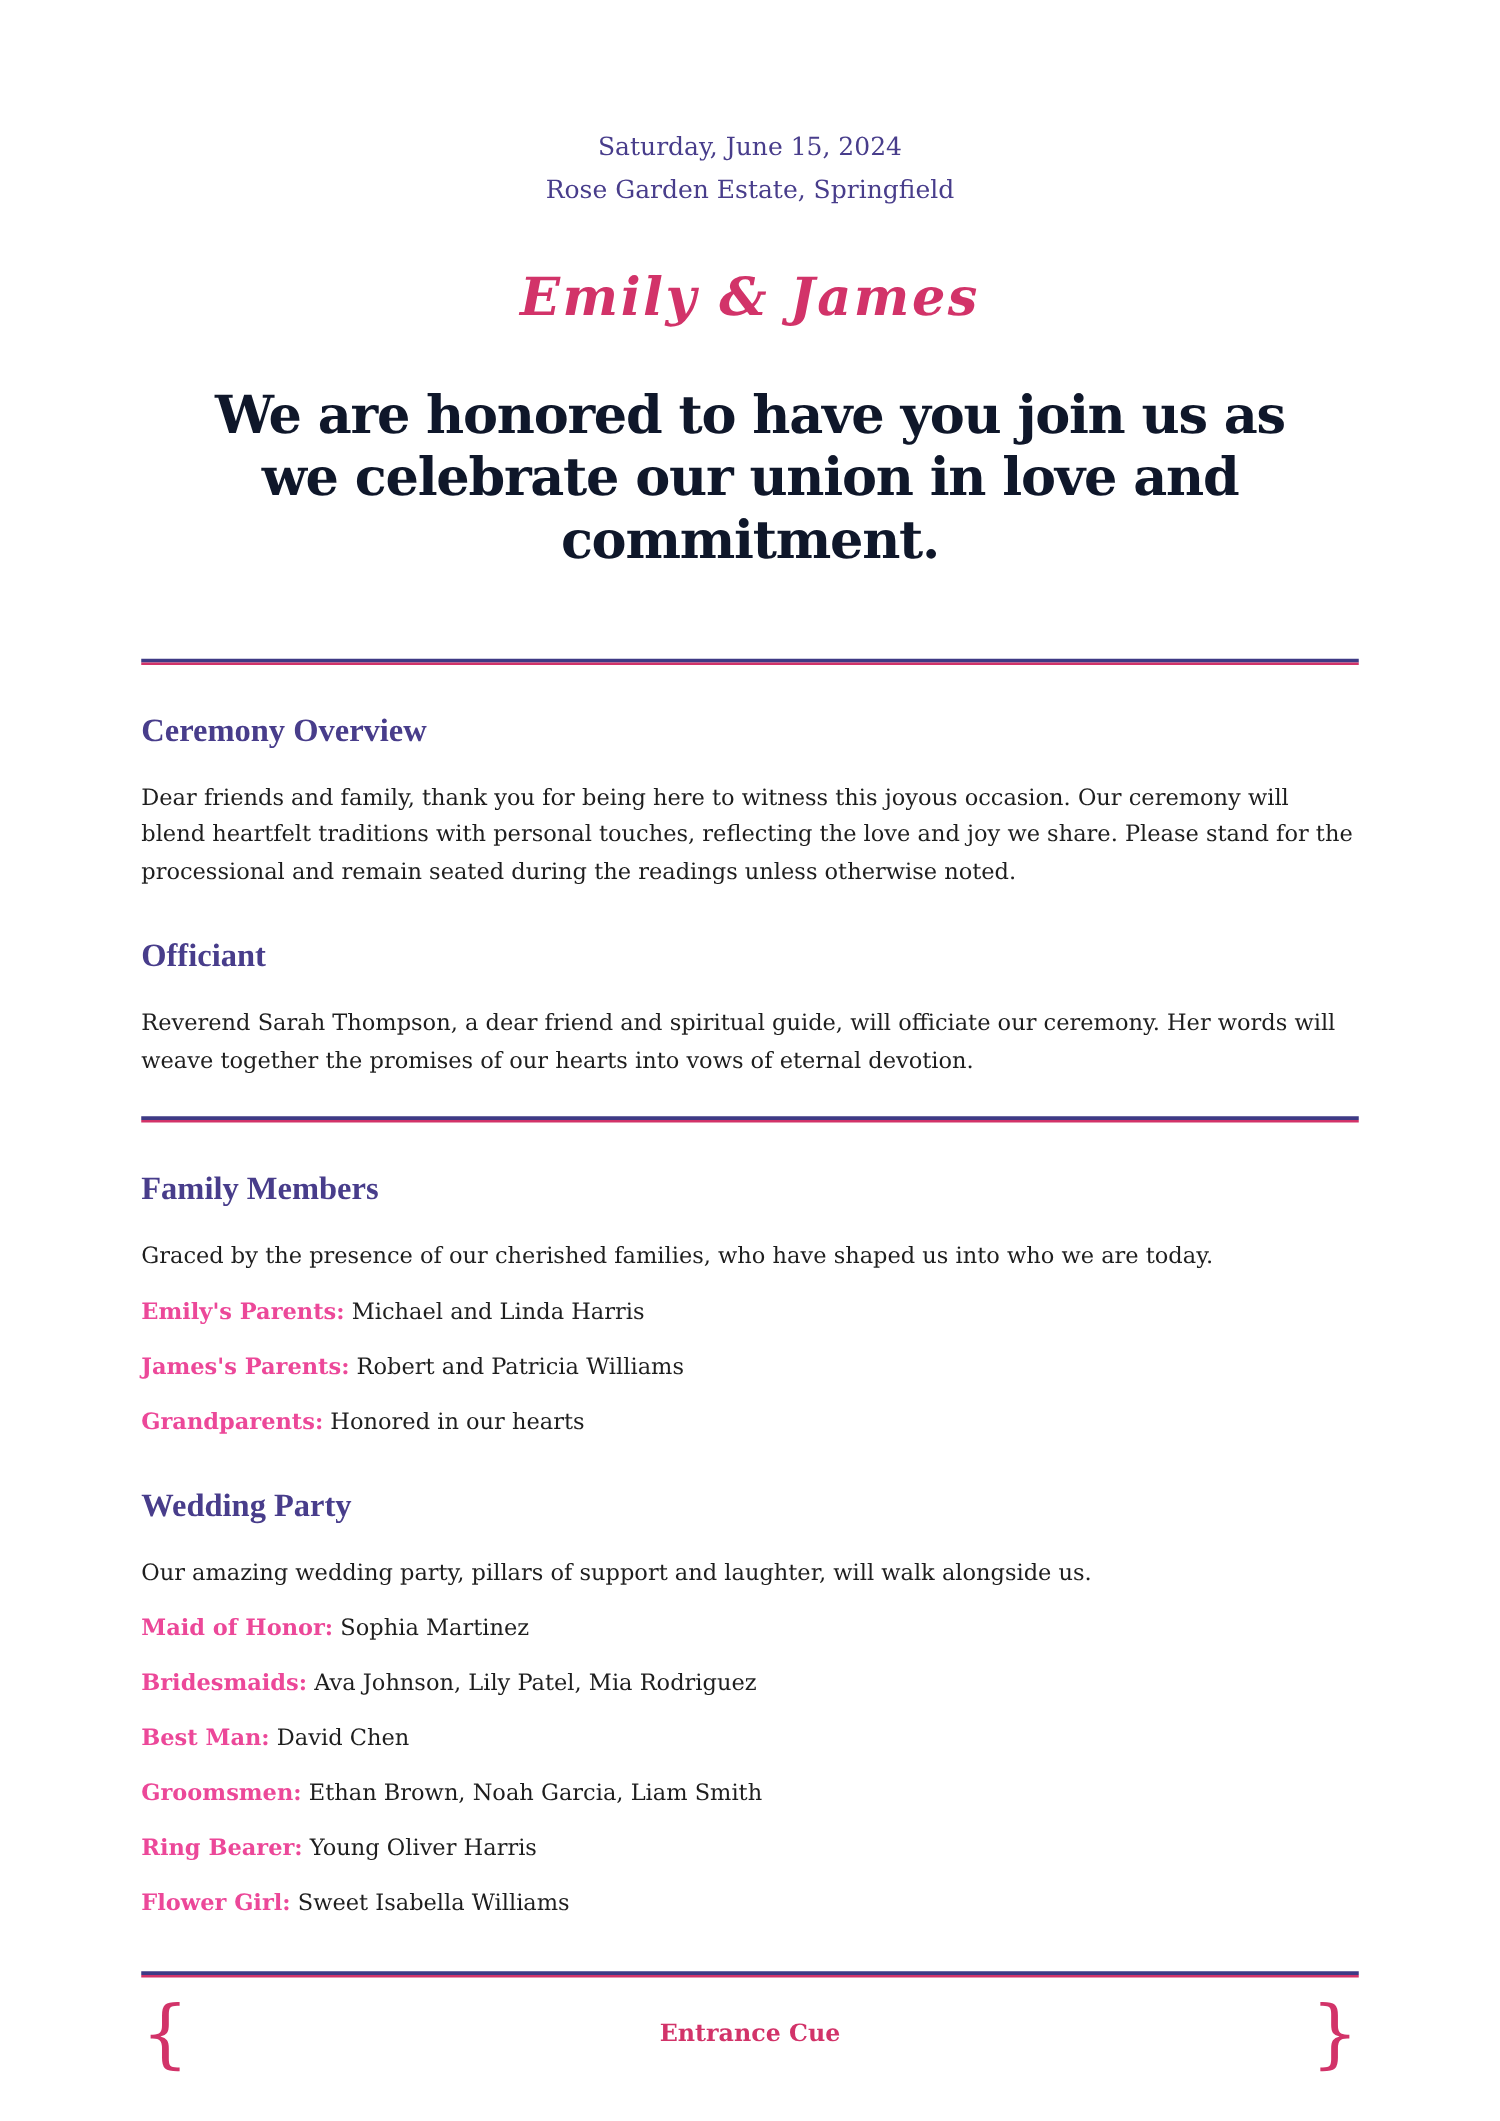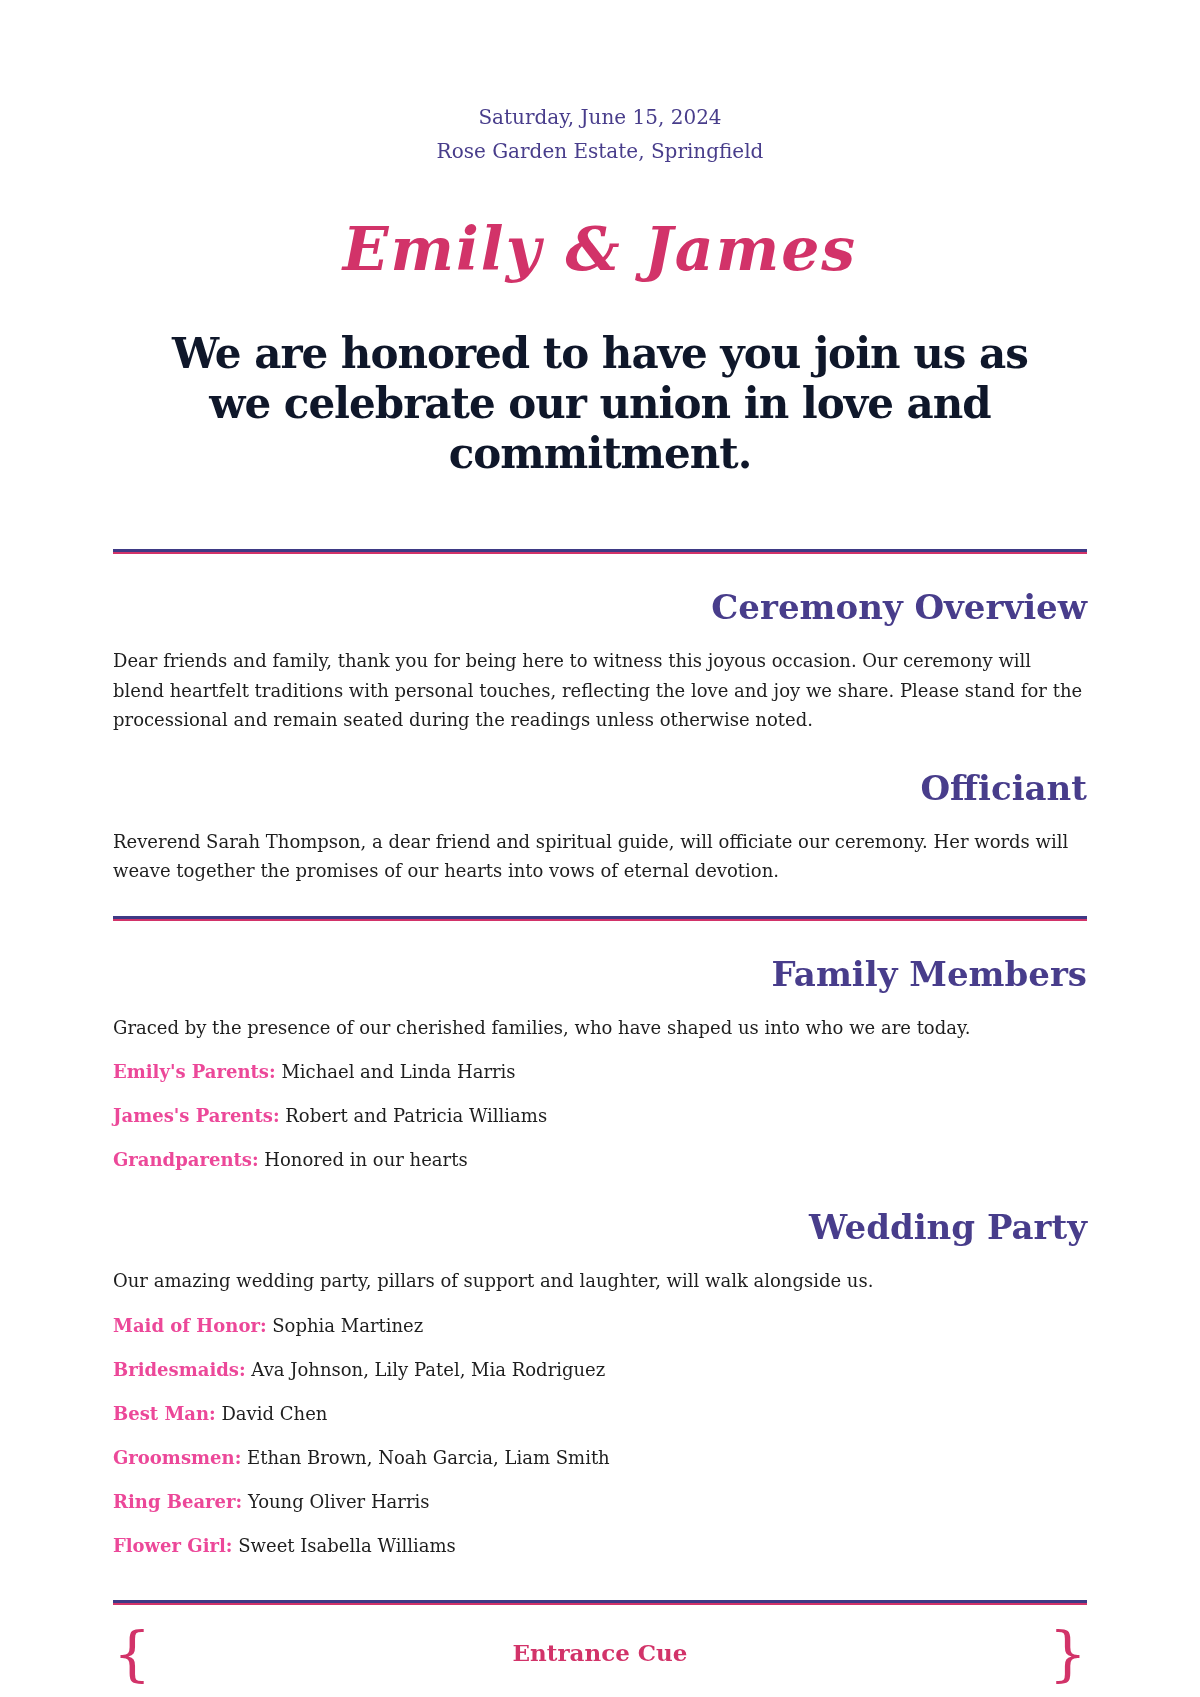--- a/index.html
+++ b/index.html
@@ -20,21 +20,21 @@
   .event-meta {
     text-align: center;
     color: #483d8b;
     font-size: 20px;
     line-height: 34px;
   }
   
   .couple-name {
     text-align: center;
     color: #d23369;
-    font-size: 60px;
+    font-size: 42px;
     line-height: 1.25;
     font-weight: bold;
     font-style: italic;
     letter-spacing: 2px;
     margin-top: 44px;
   }
   
   .welcome {
     margin: 42px auto 0;
     max-width: 920px;
@@ -49,26 +49,27 @@
   .divider {
     height: 5px;
     border-top: 3px solid #3e3a85;
     border-bottom: 2px solid #d23369;
     margin-top: 70px;
   }
   .divider.mid { margin-top: 30px; }
   .divider.low { margin-top: 40px; }
   
   h2.section-title {
-    text-align: right;
+    text-align: left;
     color: #483d8b;
-    font-size: 34px;
+    font-size: 26px;
     line-height: 34px;
     font-weight: bold;
     margin: 36px 0 0 0;
+    font-family: Liberation Serif, serif;
   }
   p.body-text {
     font-size: 18px;
     line-height: 29.5px;
     margin: 22px 0 0 0;
   }
   p.role {
     font-size: 18px;
     line-height: 29px;
     margin: 15px 0 0 0;
@@ -85,21 +86,21 @@
     color: #d23369;
     font-size: 60px;
     line-height: 1;
     font-weight: normal;
     flex: 0 0 auto;
   }
   .entrance-title {
     flex: 1 1 auto;
     text-align: center;
     color: #d23369;
-    font-size: 23px;
+    font-size: 19px;
     font-weight: bold;
     line-height: 30px;
   }
 </style>
 </head>
 <body>
 
 <div class="page">
 
   <div class="event-meta">

